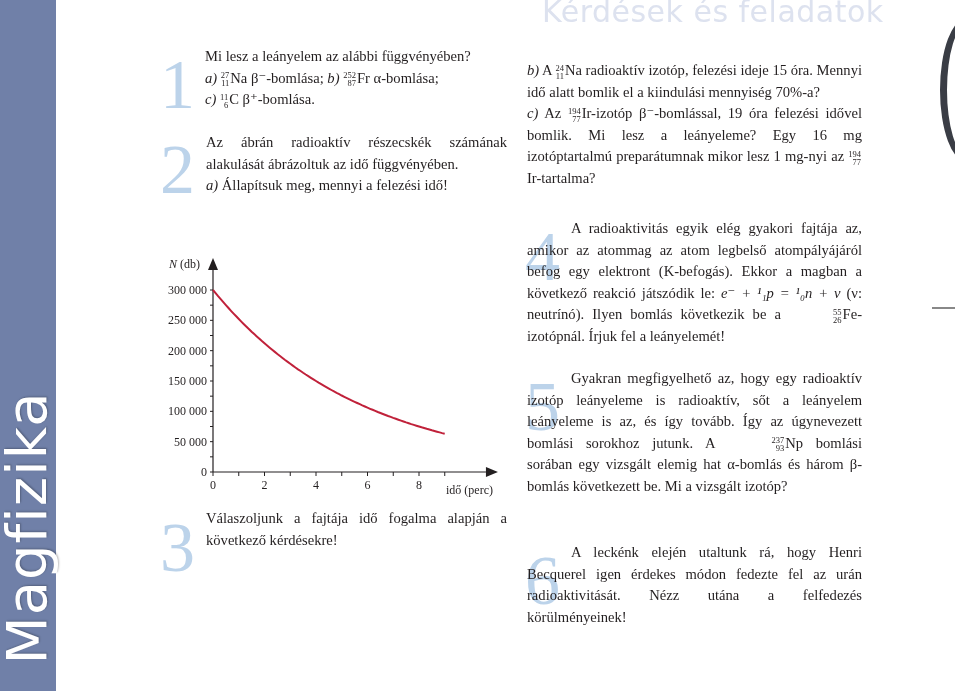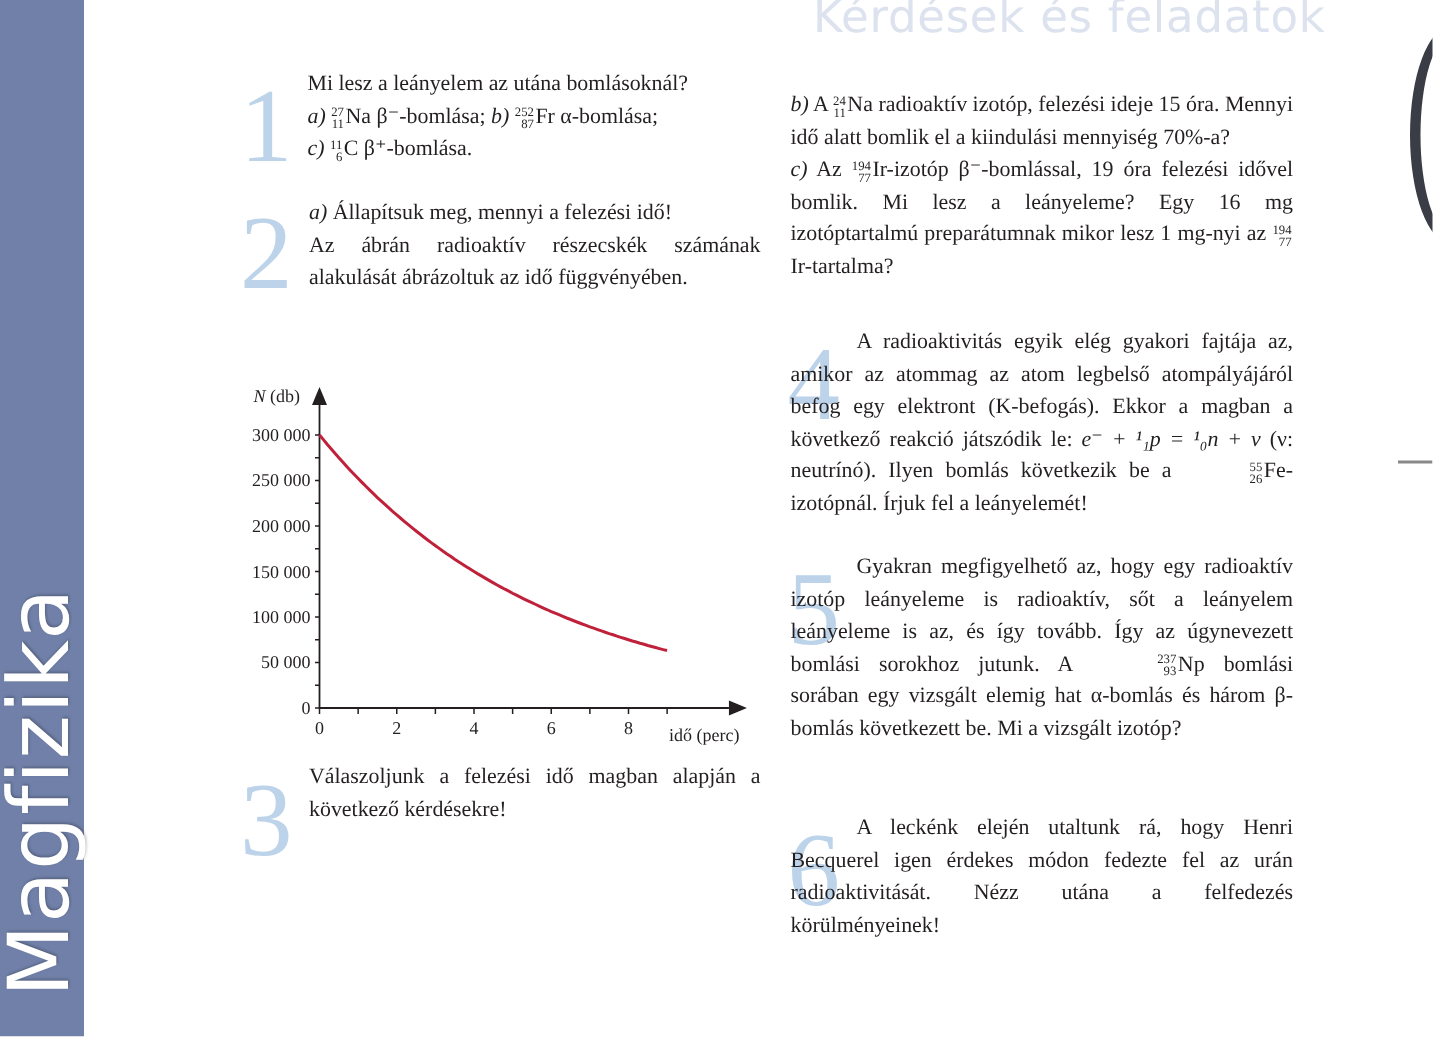--- a/index.html
+++ b/index.html
@@ -28,37 +28,37 @@
 
 <div class="sidebar">
   <div class="sidebar-title">Magfizika</div>
 </div>
 <div class="header-title">Kérdések és feladatok</div>
 <div class="right-deco"></div>
 <div class="right-line"></div>
 
 <div class="num" style="left:160px;top:50px;">1</div>
 <div class="task" style="left:205px;top:46px;width:300px;">
-  <div>Mi lesz a leányelem az utána bomlásoknál?</div>
+  <div>Mi lesz a leányelem az alábbi függvényében?</div>
   <div>
     <i>a)</i>
     <span class="iso"><span>27</span><span>11</span></span><span>Na</span><span> β⁻-bomlása;</span>
     <i>b)</i>
     <span class="iso"><span>252</span><span>87</span></span><span>Fr</span><span> α-bomlása;</span>
   </div>
   <div>
     <i>c)</i>
     <span class="iso"><span>11</span><span>6</span></span><span>C</span><span> β⁺-bomlása.</span>
   </div>
 </div>
 
 <div class="num" style="left:160px;top:135px;">2</div>
 <div class="task" style="left:162px;top:132px;width:345px;text-align:justify;">
+  <div class="ind">Az ábrán radioaktív részecskék számának alakulását ábrázoltuk az idő függvényében.</div>
   <div class="ind"><i>a)</i><span> Állapítsuk meg, mennyi a felezési idő!</span></div>
-  <div class="ind">Az ábrán radioaktív részecskék számának alakulását ábrázoltuk az idő függvényében.</div>
 </div>
 
 <svg class="chart" viewBox="0 0 355 250">
   <g id="axes">
       <line x1="58" y1="220" x2="330.95" y2="220" stroke="#231f20" stroke-width="1.2"></line>
       <polygon points="330.95,215 342.95,220 330.95,225" fill="#231f20"></polygon>
       <line x1="58" y1="220" x2="58" y2="16" stroke="#231f20" stroke-width="1.2"></line>
       <polygon points="53,18 58,6 63,18" fill="#231f20"></polygon>
     </g>
   <g id="ticks">
@@ -110,21 +110,21 @@
       <circle cx="238.25" cy="166.00666666666666" r="0" fill="#c0213a"></circle>
       <circle cx="264" cy="174.5" r="0" fill="#c0213a"></circle>
       <circle cx="289.75" cy="181.78" r="0" fill="#c0213a"></circle>
     </g>
   <text id="ylab" x="14" y="16"><tspan font-style="italic">N </tspan><tspan>(db)</tspan></text>
   <text id="xlab" x="291" y="242">idő (perc)</text>
 </svg>
 
 <div class="num" style="left:160px;top:513px;">3</div>
 <div class="task" style="left:162px;top:508px;width:345px;text-align:justify;">
-  <div class="ind">Válaszoljunk a felezési idő magban alapján a következő kérdésekre!</div>
+  <div class="ind">Válaszoljunk a fajtája idő fogalma alapján a következő kérdésekre!</div>
 </div>
 
 <div class="task" style="left:527px;top:60px;width:335px;text-align:justify;">
   <div><i>b)</i><span> A </span><span class="iso"><span>24</span><span>11</span></span><span>Na</span><span> radioaktív izotóp, felezési ideje 15 óra. Mennyi idő alatt bomlik el a kiindulási mennyiség 70%-a?</span></div>
   <div><i>c)</i><span> Az </span><span class="iso"><span>194</span><span>77</span></span><span>Ir</span><span>-izotóp β⁻-bomlással, 19 óra felezési idővel bomlik. Mi lesz a leányeleme? Egy 16 mg izotóptartalmú preparátumnak mikor lesz 1 mg-nyi az </span><span class="iso"><span>194</span><span>77</span></span><span>Ir</span><span>-tartalma?</span></div>
 </div>
 
 <div class="num" style="left:525px;top:222px;">4</div>
 <div class="task" style="left:527px;top:218px;width:335px;text-align:justify;">
   <div style="text-indent:44px;"><span>A radioaktivitás egyik elég gyakori fajtája az, amikor az atommag az atom legbelső atompályájáról befog egy elektront (K-befogás). Ekkor a magban a következő reakció játszódik le: </span><span style="font-style:italic;">e⁻ + ¹₁p = ¹₀n + ν</span><span> (ν: neutrínó). Ilyen bomlás következik be a </span><span class="iso"><span>55</span><span>26</span></span><span>Fe</span><span>-izotópnál. Írjuk fel a leányelemét!</span></div>

